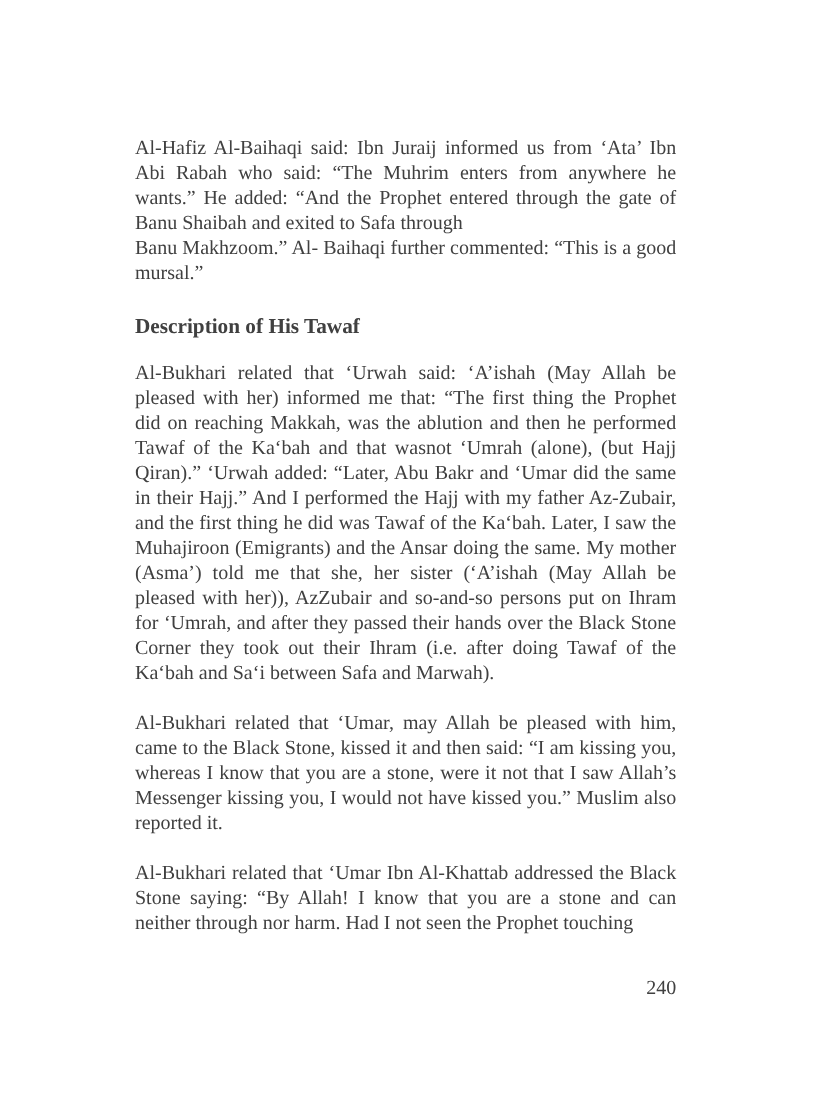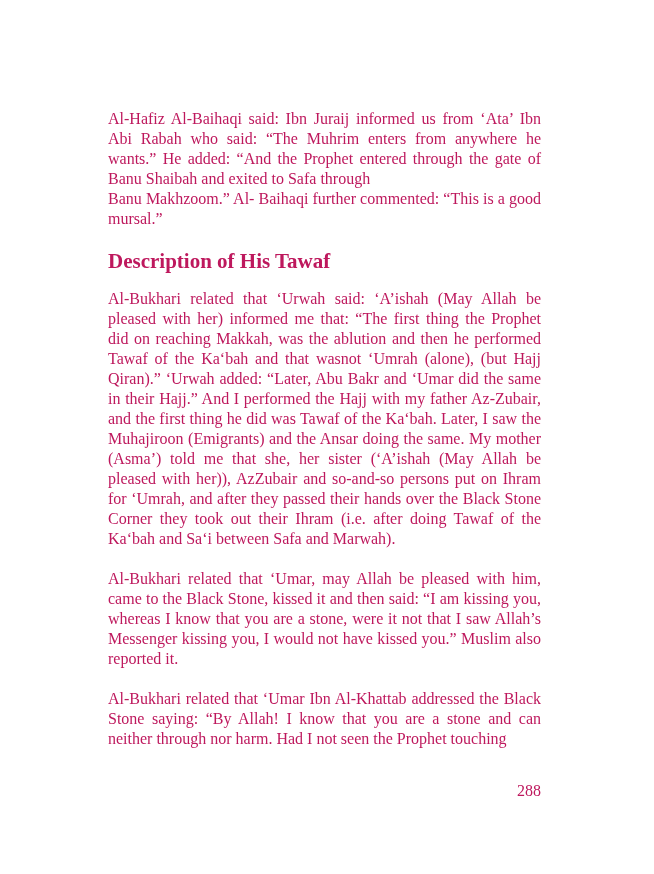--- a/index.html
+++ b/index.html
@@ -7,37 +7,37 @@
     padding: 0;
     background: #ffffff;
   }
   .page {
     position: relative;
     width: 654px;
     height: 874px;
     background: #ffffff;
     overflow: hidden;
     font-family: "Liberation Serif", "DejaVu Serif", serif;
-    color: #be185d;
+    color: #404040;
   }
   .content {
     position: absolute;
     left: 108px;
     top: 109px;
     width: 433px;
   }
   .content p {
     margin: 0 0 20px 0;
     font-size: 16px;
     line-height: 20px;
     text-align: justify;
   }
   .content h2 {
     margin: 0 0 16px 0;
-    font-size: 21px;
+    font-size: 17px;
     line-height: 24px;
     font-weight: bold;
     text-align: left;
   }
   .page-number {
     position: absolute;
     top: 781px;
     right: 113px;
     font-size: 16px;
     line-height: 20px;
@@ -54,14 +54,14 @@
 
     <h2>Description of His Tawaf</h2>
 
     <p>Al-Bukhari related that ‘Urwah said: ‘A’ishah (May Allah be pleased with her) informed me that: “The first thing the Prophet did on reaching Makkah, was the ablution and then he performed Tawaf of the Ka‘bah and that wasnot ‘Umrah (alone), (but Hajj Qiran).” ‘Urwah added: “Later, Abu Bakr and ‘Umar did the same in their Hajj.” And I performed the Hajj with my father Az-Zubair, and the first thing he did was Tawaf of the Ka‘bah. Later, I saw the Muhajiroon (Emigrants) and the Ansar doing the same. My mother (Asma’) told me that she, her sister (‘A’ishah (May Allah be pleased with her)), AzZubair and so-and-so persons put on Ihram for ‘Umrah, and after they passed their hands over the Black Stone Corner they took out their Ihram (i.e. after doing Tawaf of the Ka‘bah and Sa‘i between Safa and Marwah).</p>
 
     <p>Al-Bukhari related that ‘Umar, may Allah be pleased with him, came to the Black Stone, kissed it and then said: “I am kissing you, whereas I know that you are a stone, were it not that I saw Allah’s Messenger kissing you, I would not have kissed you.” Muslim also reported it.</p>
 
     <p>Al-Bukhari related that ‘Umar Ibn Al-Khattab addressed the Black Stone saying: “By Allah! I know that you are a stone and can neither through nor harm. Had I not seen the Prophet touching</p>
   </div>
 
-  <div class="page-number">288</div>
+  <div class="page-number">240</div>
 </div>
 
 </body></html>

